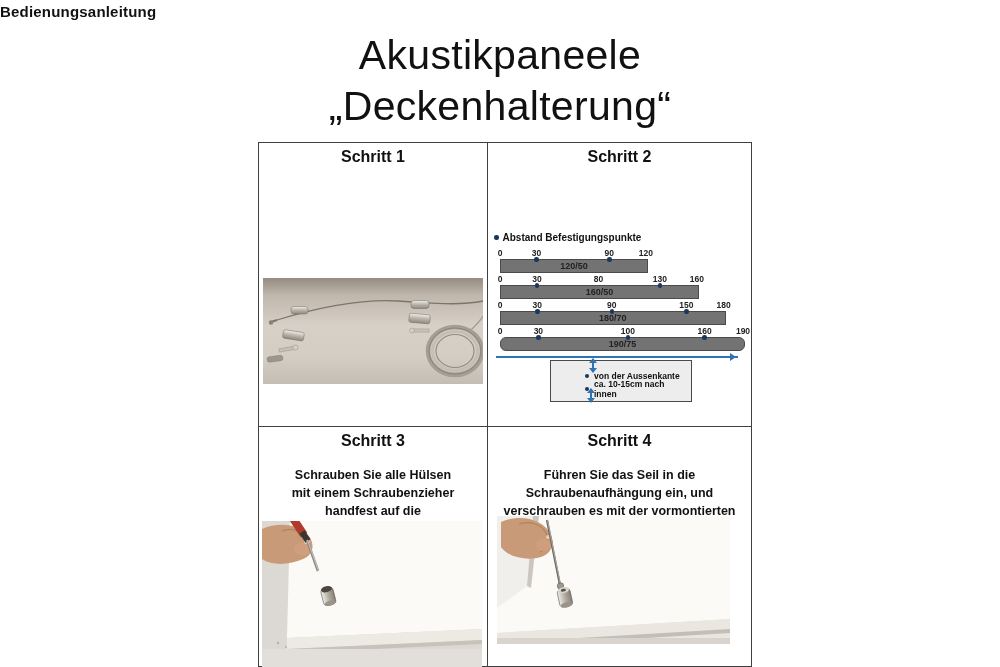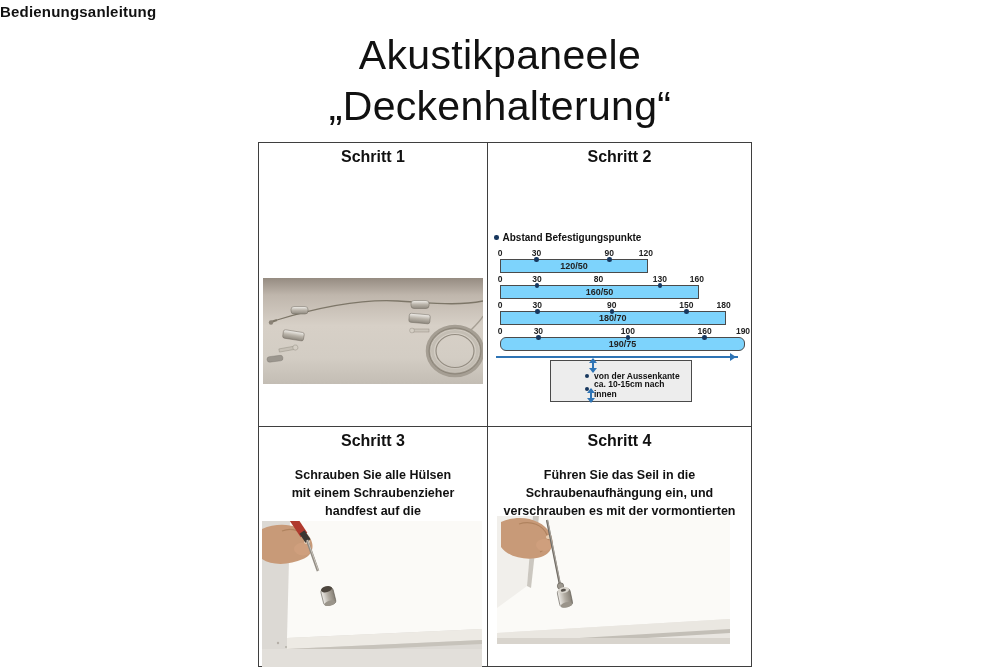--- a/index.html
+++ b/index.html
@@ -28,21 +28,21 @@
   .photo3{left:3px;top:94px;}
   .photo4{left:9px;top:89px;}
   
   .diagram{position:absolute;left:6px;top:89px;width:252px;height:186px;text-align:left;}
   .legend{font-size:10px;font-weight:600;display:flex;align-items:center;gap:4px;}
   .legend .bullet{width:4.5px;height:4.5px;border-radius:50%;background:#17375e;display:inline-block;}
   .rulers{position:absolute;left:0;top:16px;width:100%;}
   .ruler{position:relative;height:26px;}
   .tick{position:absolute;top:0;transform:translateX(-50%);font-size:8.5px;font-weight:600;color:#222;}
   .bar{position:absolute;left:6px;top:11px;height:12px;box-sizing:content-box;
-    border:1px solid #4a4a4a;background:#7dd3fc;font-size:9px;font-weight:600;
+    border:1px solid #4a4a4a;background:#737373;font-size:9px;font-weight:600;
     text-align:center;line-height:12px;color:#222;}
   .dot{position:absolute;top:9px;width:4.5px;height:4.5px;border-radius:50%;background:#17375e;}
   .harrow{position:absolute;left:2px;top:124px;width:242px;height:1.6px;background:#2e74b5;}
   .harrow::after{content:"";position:absolute;right:-2px;top:-3.2px;
     border:4px solid transparent;border-left:6px solid #2e74b5;}
   .note-box{position:absolute;left:56px;top:128px;width:142px;height:42px;box-sizing:border-box;
     border:1px solid #4a4a4a;background:#ededed;padding:8px 4px 4px 34px;}
   .note-line{display:flex;align-items:center;gap:5px;font-size:8.5px;font-weight:600;height:13px;}
   .note-line .bullet{width:4px;height:4px;border-radius:50%;background:#17375e;flex:0 0 auto;}
   .varrow{position:absolute;width:2px;background:#2e74b5;}

